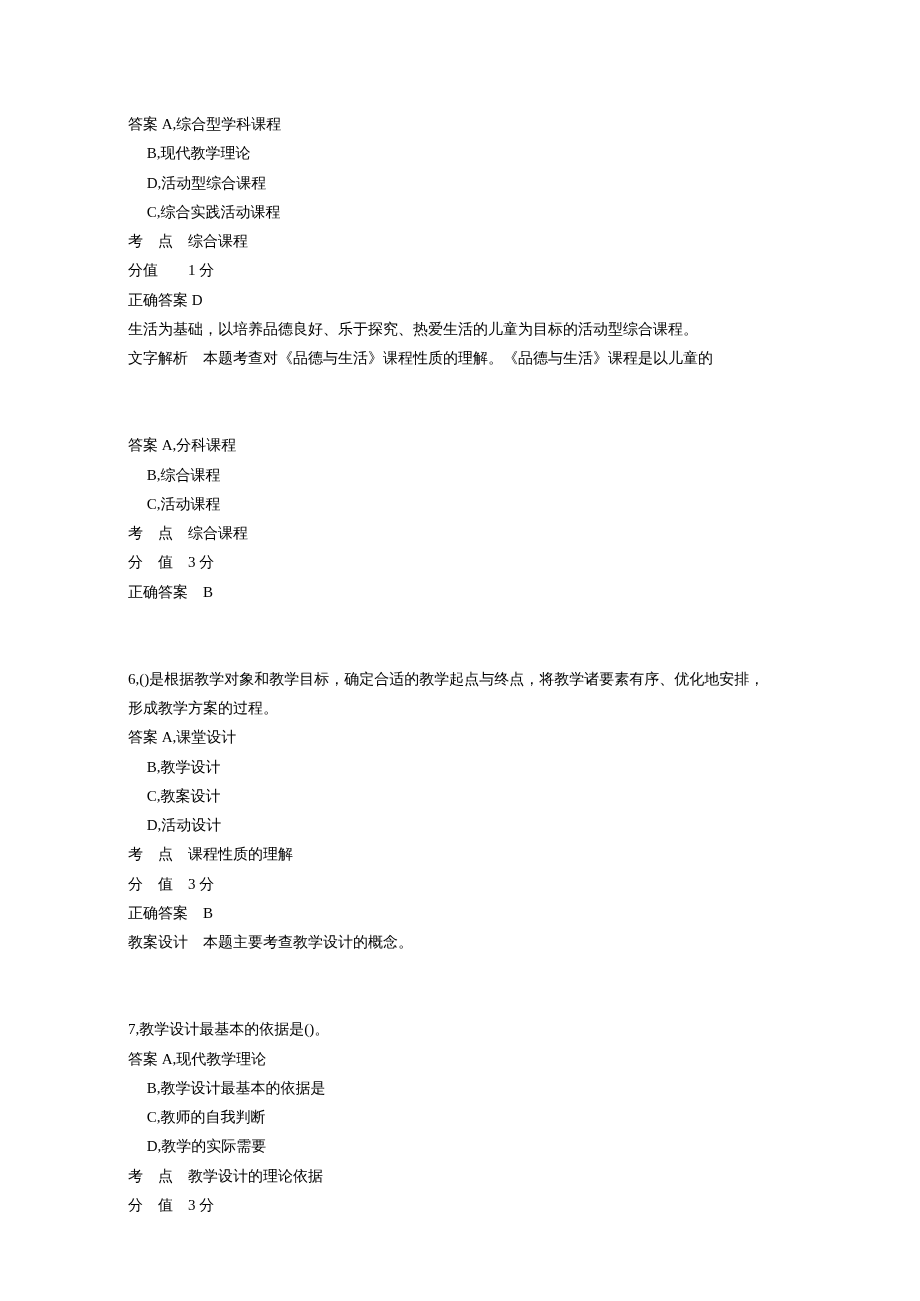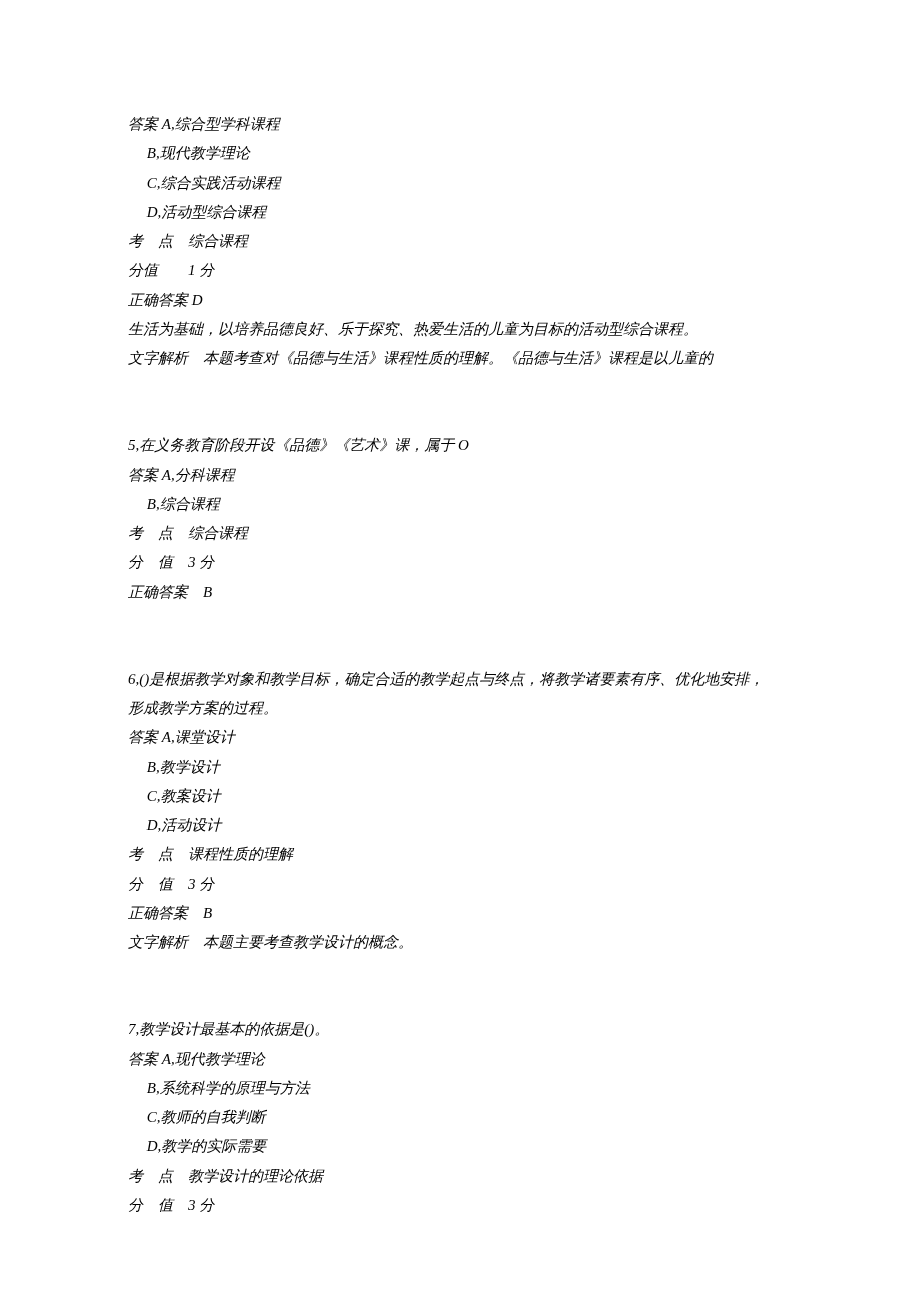--- a/index.html
+++ b/index.html
@@ -15,66 +15,65 @@
     width: 920px;
     min-height: 1301px;
     padding: 110px 128px 60px 128px;
     box-sizing: border-box;
   }
   .line {
     white-space: pre;
   }
   .block {
     margin-bottom: 58px;
-    font-style: italic;
   }
 </style>
 </head>
 <body>
 
 <div class="page">
 
   <div class="block">
     <div class="line">答案 A,综合型学科课程</div>
     <div class="line">     B,现代教学理论</div>
+    <div class="line">     D,活动型综合课程</div>
     <div class="line">     C,综合实践活动课程</div>
-    <div class="line">     D,活动型综合课程</div>
     <div class="line">考    点    综合课程</div>
     <div class="line">分值        1 分</div>
     <div class="line">正确答案 D</div>
     <div class="line">生活为基础，以培养品德良好、乐于探究、热爱生活的儿童为目标的活动型综合课程。</div>
     <div class="line">文字解析    本题考查对《品德与生活》课程性质的理解。《品德与生活》课程是以儿童的</div>
   </div>
 
   <div class="block">
-    <div class="line">5,在义务教育阶段开设《品德》《艺术》课，属于 O</div>
     <div class="line">答案 A,分科课程</div>
     <div class="line">     B,综合课程</div>
+    <div class="line">     C,活动课程</div>
     <div class="line">考    点    综合课程</div>
     <div class="line">分    值    3 分</div>
     <div class="line">正确答案    B</div>
   </div>
 
   <div class="block">
     <div class="line">6,()是根据教学对象和教学目标，确定合适的教学起点与终点，将教学诸要素有序、优化地安排，</div>
     <div class="line">形成教学方案的过程。</div>
     <div class="line">答案 A,课堂设计</div>
     <div class="line">     B,教学设计</div>
     <div class="line">     C,教案设计</div>
     <div class="line">     D,活动设计</div>
     <div class="line">考    点    课程性质的理解</div>
     <div class="line">分    值    3 分</div>
     <div class="line">正确答案    B</div>
-    <div class="line">文字解析    本题主要考查教学设计的概念。</div>
+    <div class="line">教案设计    本题主要考查教学设计的概念。</div>
   </div>
 
   <div class="block">
     <div class="line">7,教学设计最基本的依据是()。</div>
     <div class="line">答案 A,现代教学理论</div>
-    <div class="line">     B,系统科学的原理与方法</div>
+    <div class="line">     B,教学设计最基本的依据是</div>
     <div class="line">     C,教师的自我判断</div>
     <div class="line">     D,教学的实际需要</div>
     <div class="line">考    点    教学设计的理论依据</div>
     <div class="line">分    值    3 分</div>
 
   </div>
 
 </div>
 
 </body></html>

